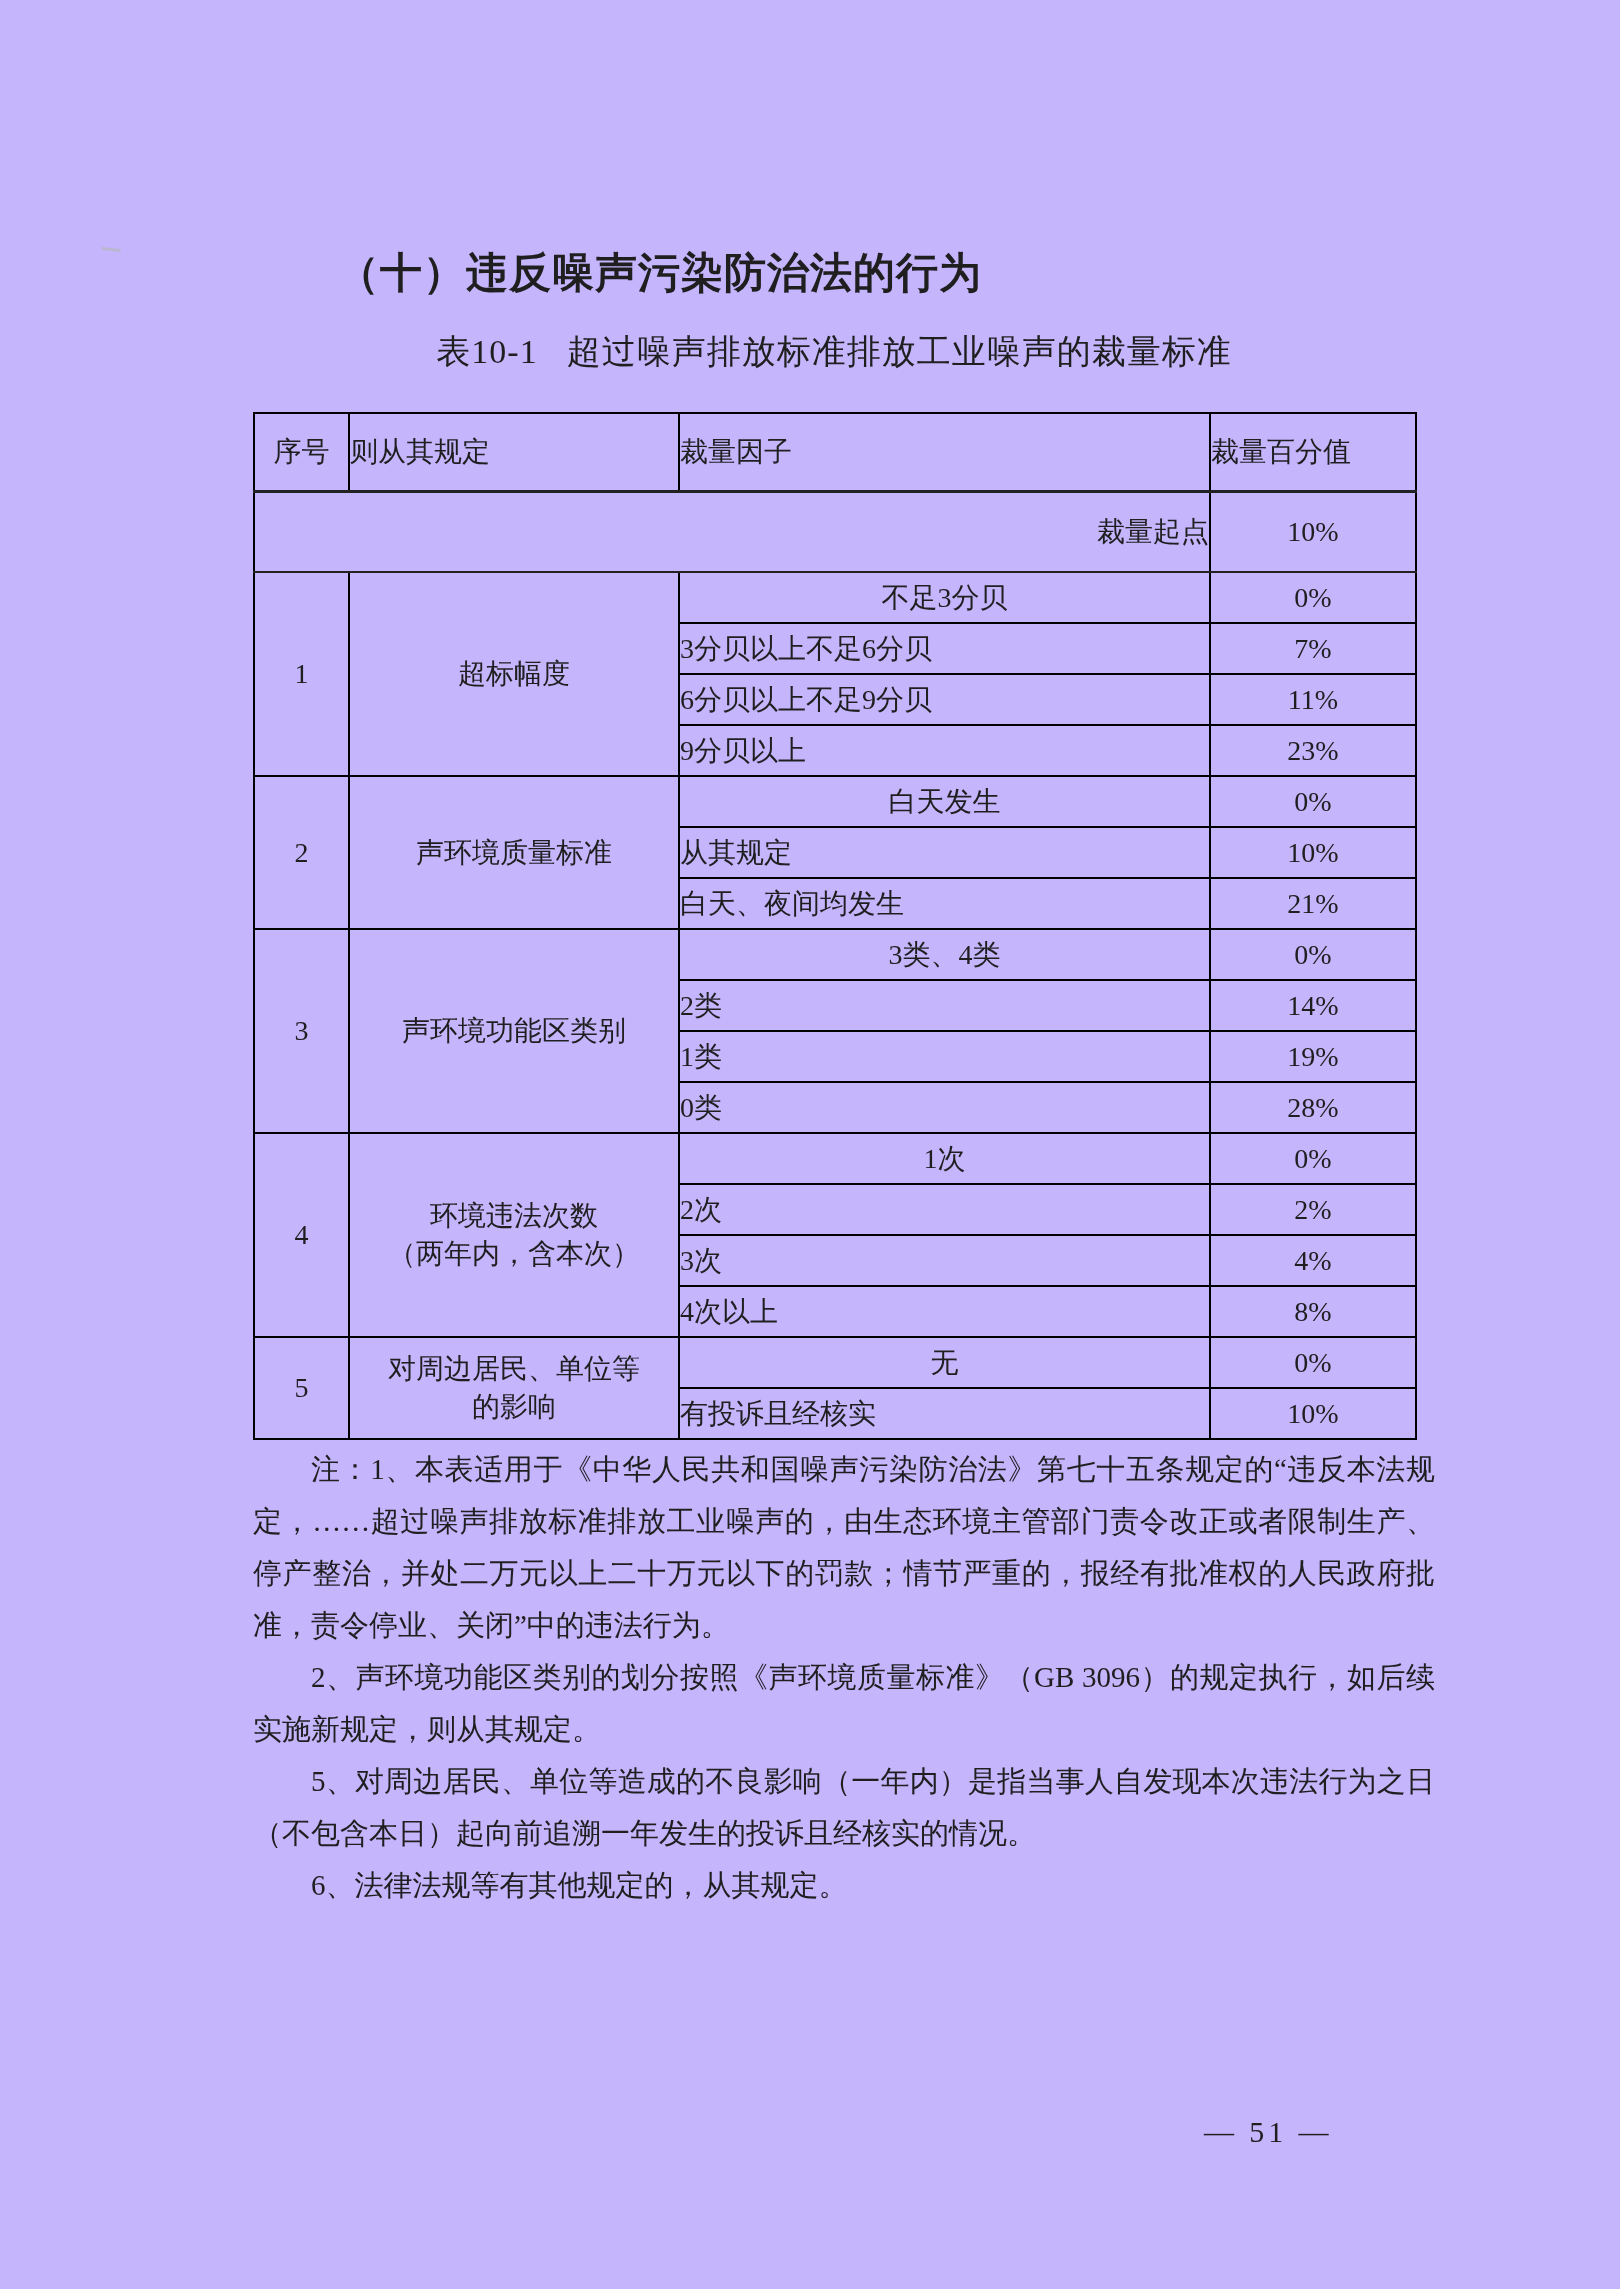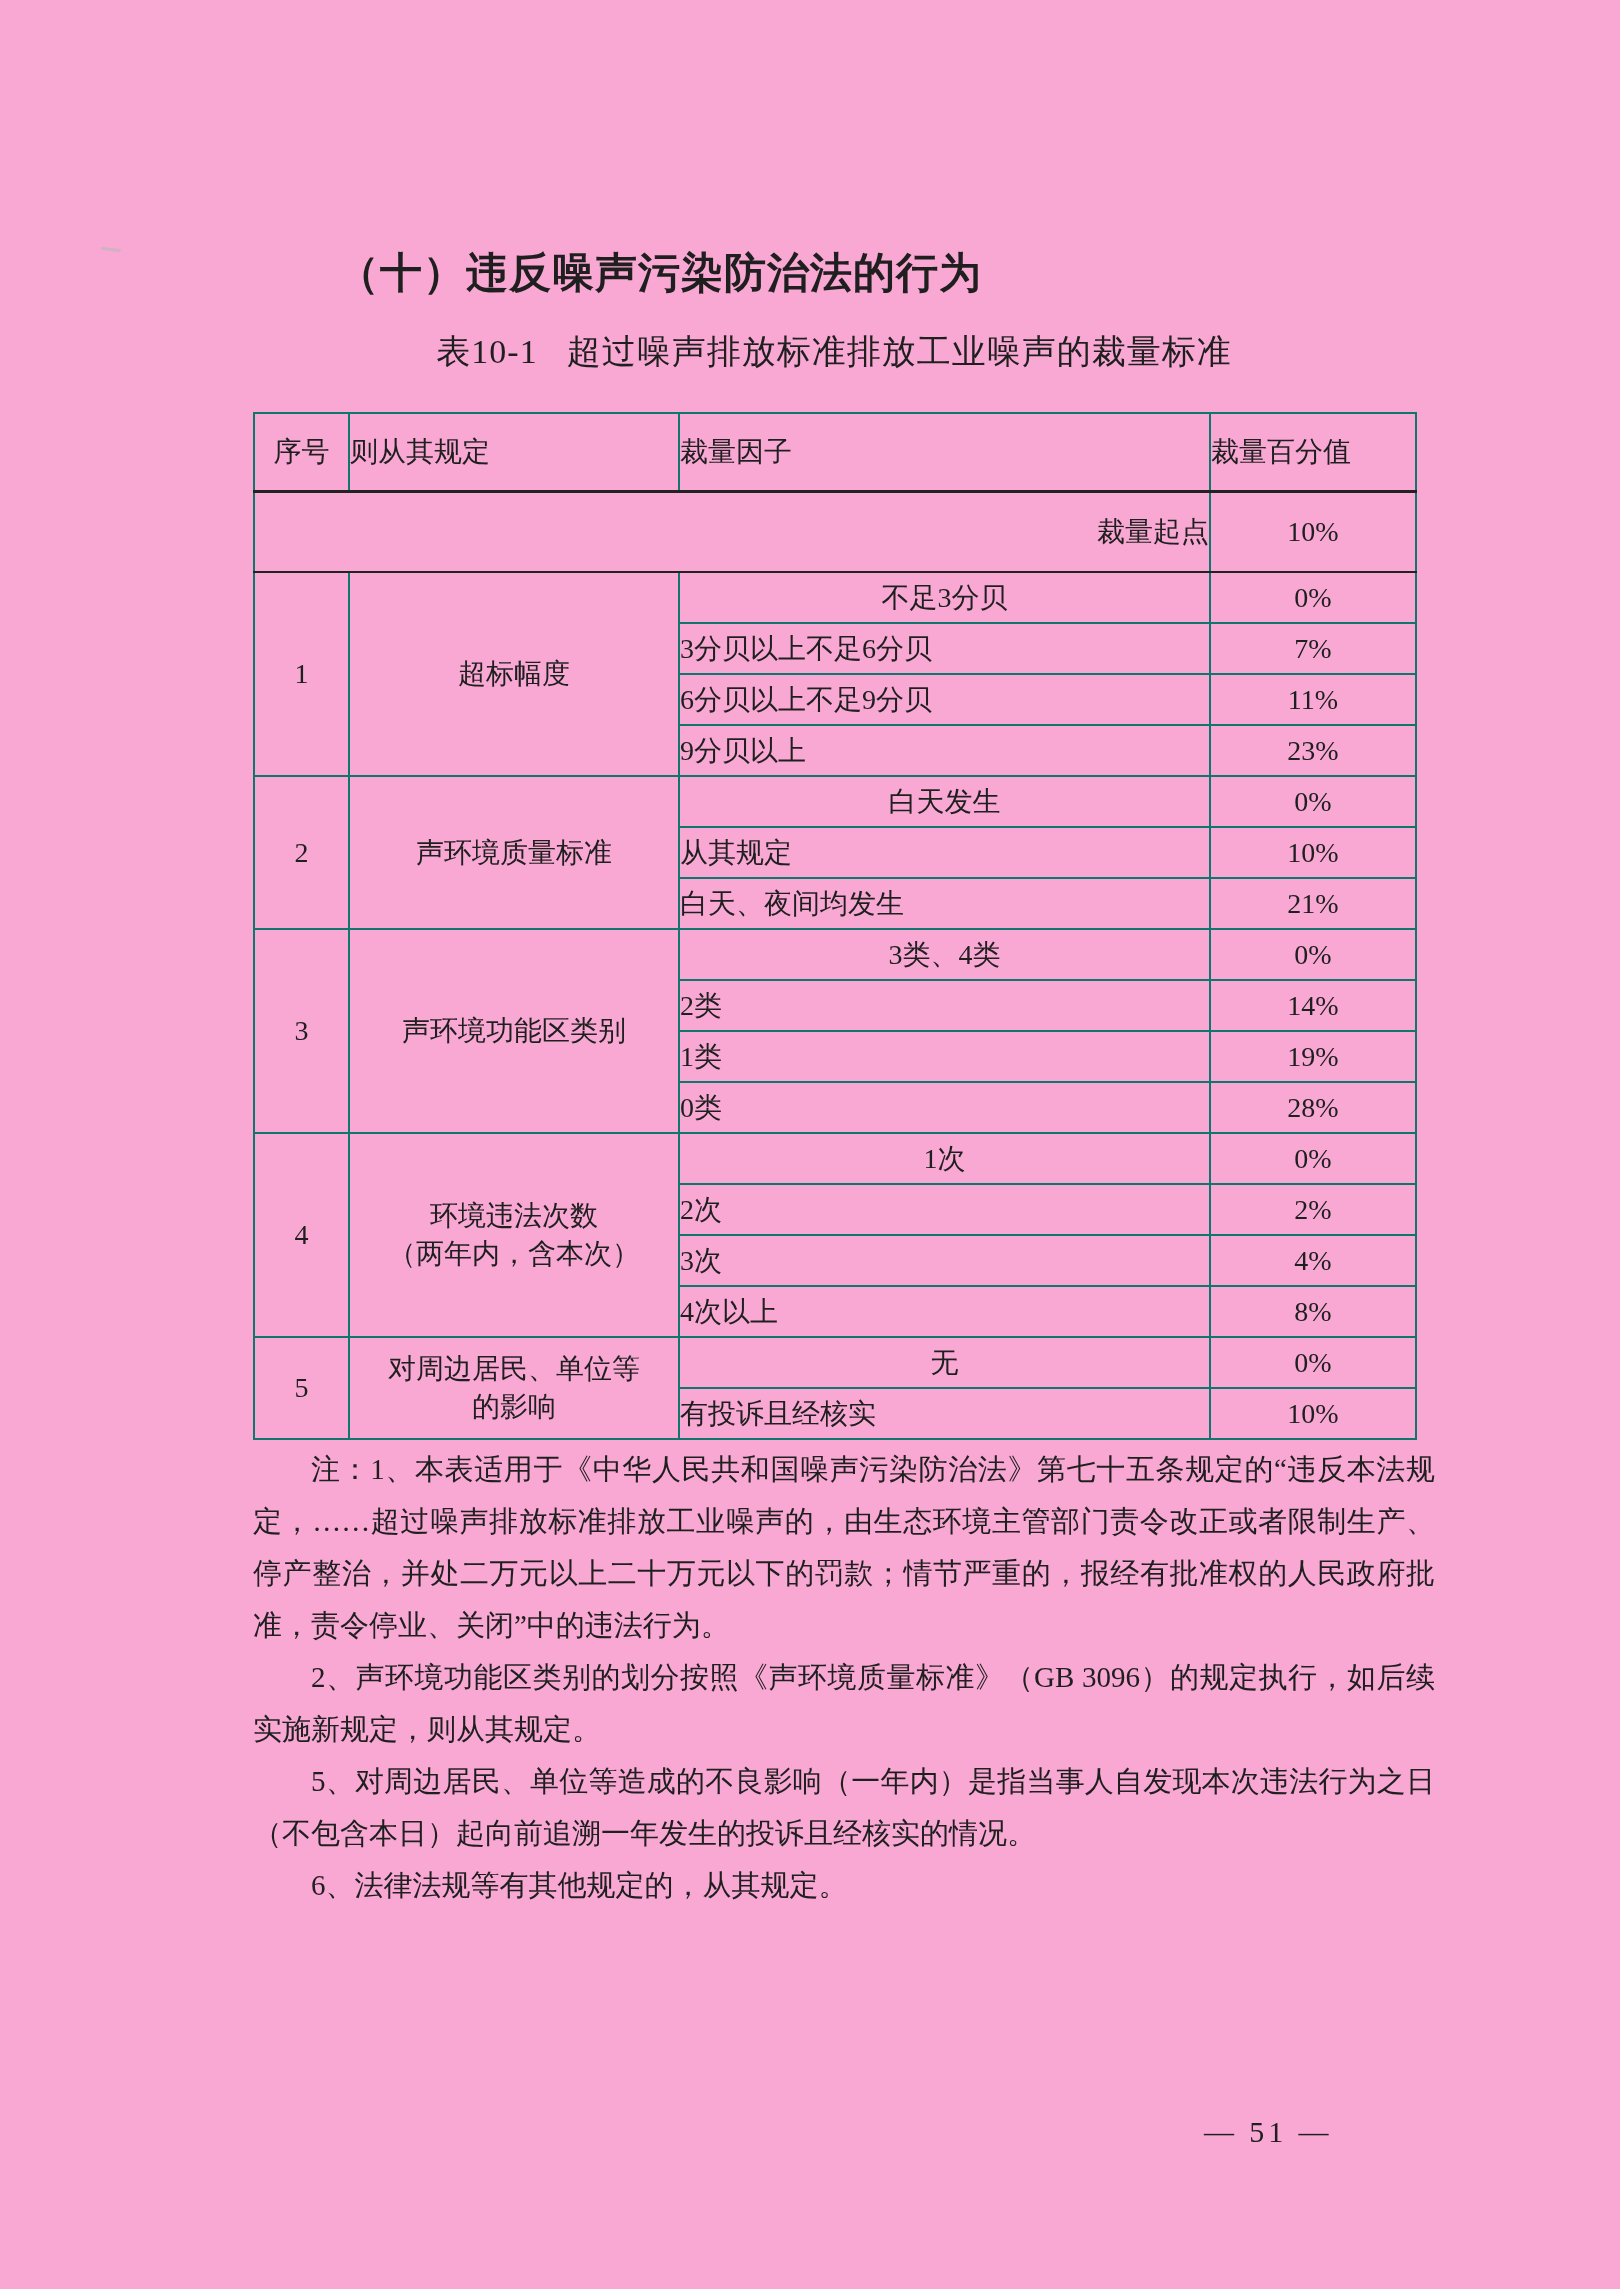--- a/index.html
+++ b/index.html
@@ -1,20 +1,20 @@
 <!DOCTYPE html>
 <html><head>
 <meta charset="utf-8">
 <style>
   html,body{margin:0;padding:0;background:#e8e8e8;}
   .page{
     position:relative;
     width:1620px;height:2290px;
     margin:0 auto;
-    background:#f9a8d4;
+    background:#c4b5fd;
     font-family:"Liberation Serif","DejaVu Serif",serif;
     color:#1f1f1f;
     overflow:hidden;
   }
   .scan-artifact{
     position:absolute;left:101px;top:248px;width:19.6px;height:2.9px;
     background:#b9b9b9;opacity:.65;transform:rotate(7deg);border-radius:2px;
   }
   .section-heading{
     position:absolute;left:337px;top:245px;
@@ -28,21 +28,21 @@
   table.decision{
     position:absolute;left:253px;top:412px;width:1162px;
     border-collapse:collapse;table-layout:fixed;
     font-size:28px;
   }
   table.decision col.c-no{width:95px;}
   table.decision col.c-factor{width:330px;}
   table.decision col.c-criterion{width:531px;}
   table.decision col.c-value{width:206px;}
   table.decision th,table.decision td{
-    border:2px solid #0f766e;
+    border:2px solid #000000;
     font-weight:normal;
     padding:0;
     vertical-align:middle;
   }
   table.decision{border:2.9px solid #262626;}
   tr.row-header th{height:76px;}
   th.h-left{text-align:left;padding-left:21.6px;}
   th.h-center{text-align:center;}
   tr.row-baseline td{height:78px;border-top:3.9px solid #222;border-bottom:2.9px solid #222;}
   td.cell-baseline{text-align:right;margin-left:28px;}

